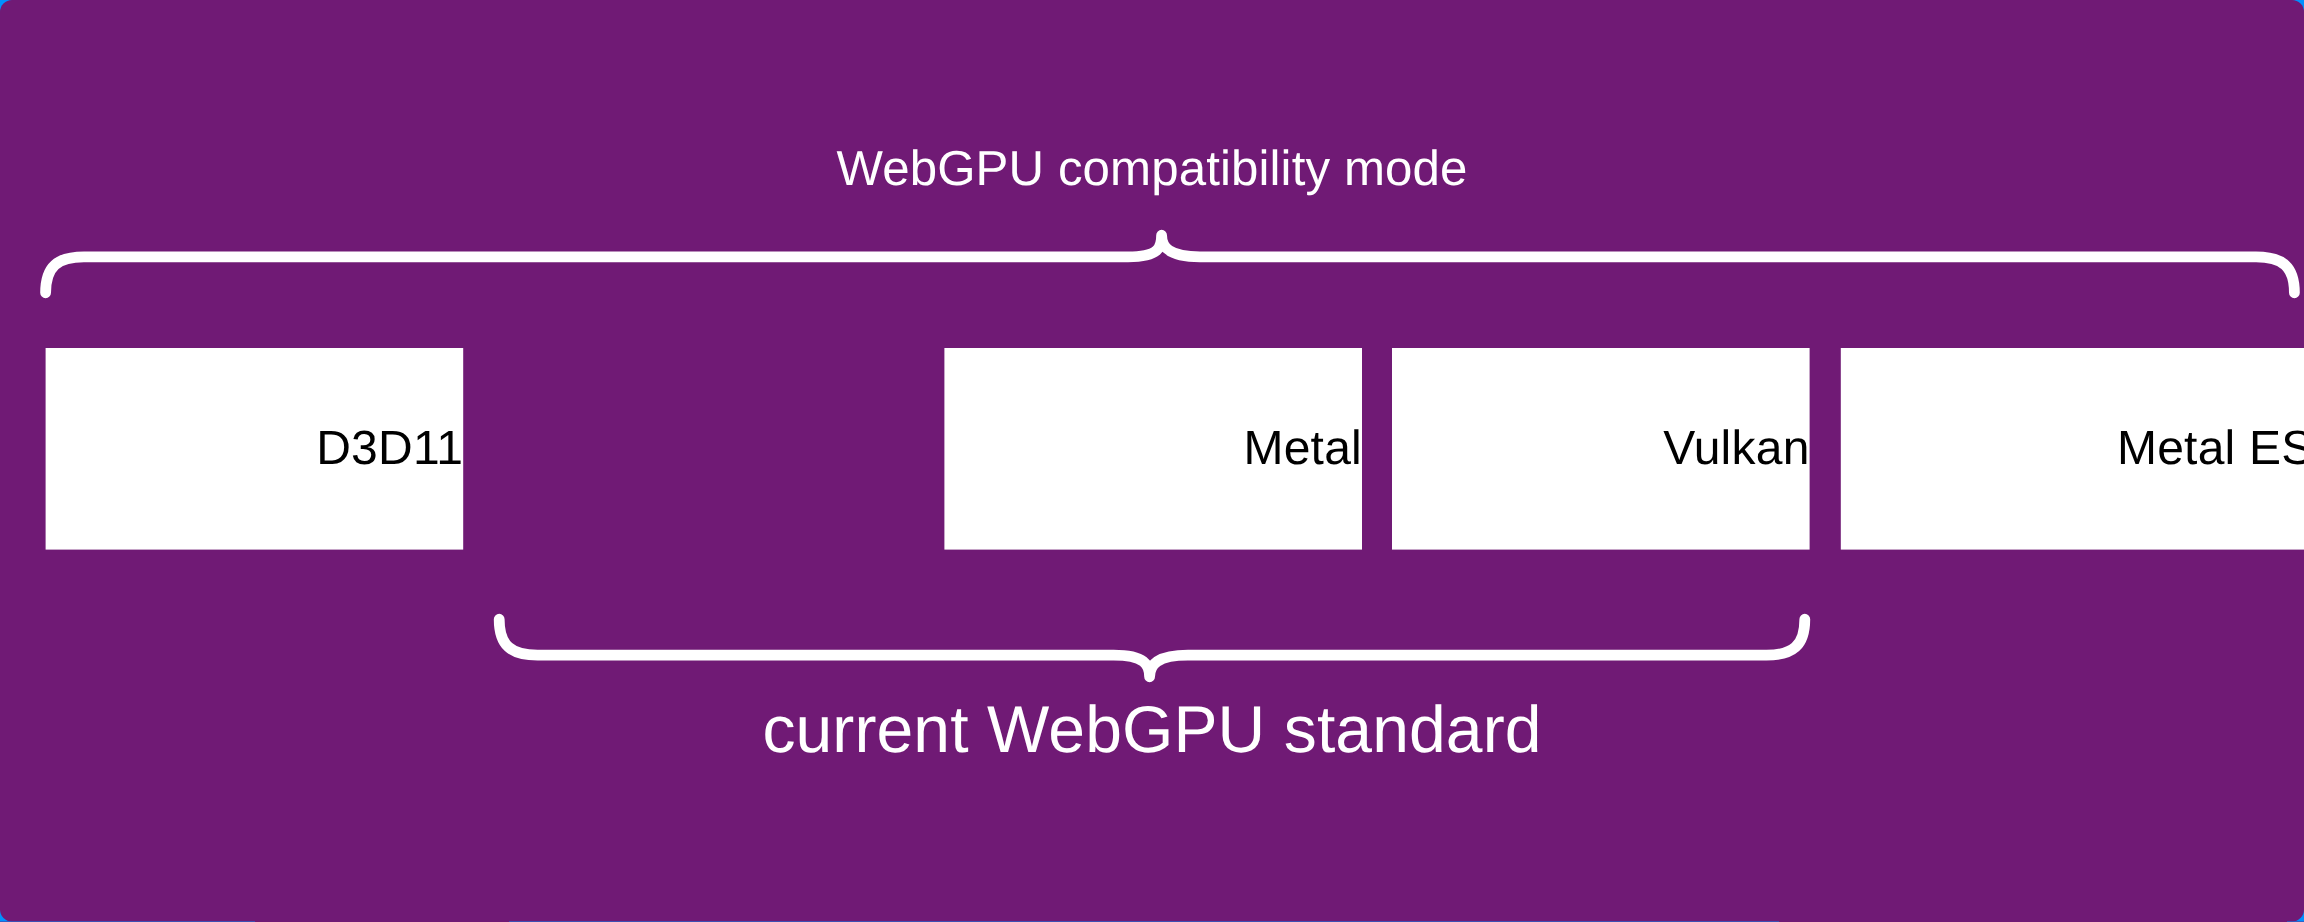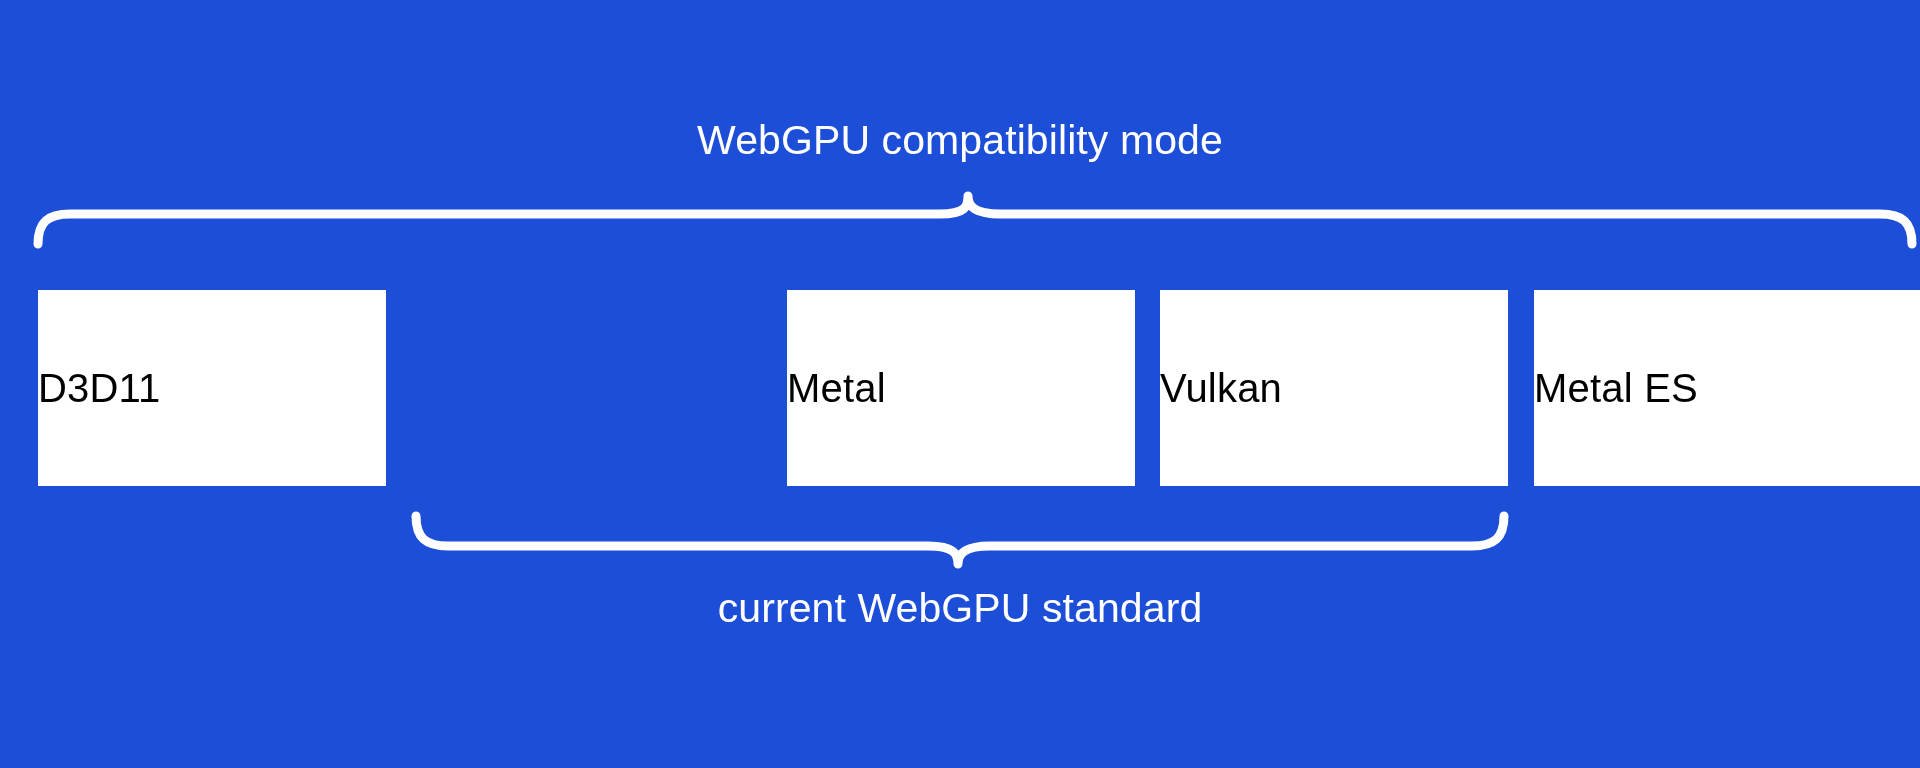--- a/index.html
+++ b/index.html
@@ -10,21 +10,22 @@
     width: 1920px;
     height: 768px;
     overflow: hidden;
     font-family: "Liberation Sans", sans-serif;
     background: #0091ff;
   }
   .diagram {
     position: relative;
     width: 1920px;
     height: 768px;
-    background: #1d4ed8;
+    background: #701a75;
+    border-radius: 10px;
   }
 
   
   .top-label {
     position: absolute;
     left: 0;
     top: 112px;
     width: 1920px;
     text-align: center;
     color: #ffffff;
@@ -61,25 +62,25 @@
   .api-row {
     position: absolute;
     left: 38px;
     top: 290px;
     width: 1890px;
     height: 174px;
   }
   .api-box {
     position: absolute;
     top: 0;
-    height: 196px;
+    height: 168px;
     background: #ffffff;
     display: flex;
     align-items: center;
-    justify-content: flex-start;
+    justify-content: flex-end;
     box-sizing: border-box;
   }
   .api-box .api-label {
     color: #000000;
     font-size: 40px;
     font-weight: 400;
     line-height: 46px;
     letter-spacing: 0.2px;
     white-space: nowrap;
   }
@@ -91,21 +92,21 @@
   .api-box.b4 { left: 1496px; width: 394px; }
 
   
   .bottom-label {
     position: absolute;
     left: 0;
     top: 580px;
     width: 1920px;
     text-align: center;
     color: #ffffff;
-    font-size: 41px;
+    font-size: 55px;
     font-weight: 400;
     letter-spacing: 0.1px;
     line-height: 56px;
     white-space: nowrap;
   }
 </style>
 </head>
 <body>
 
 <div class="diagram">

